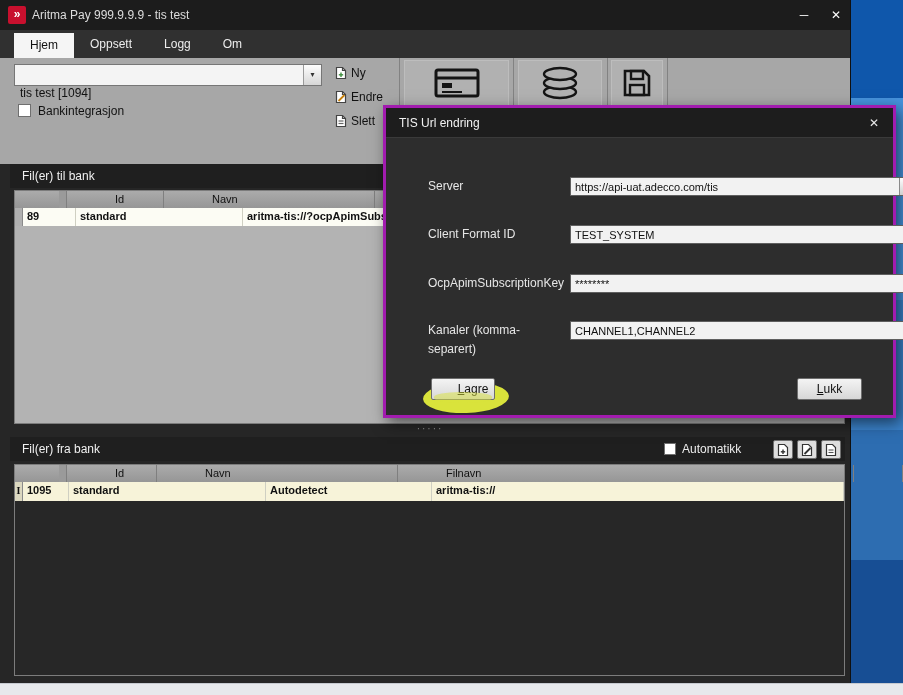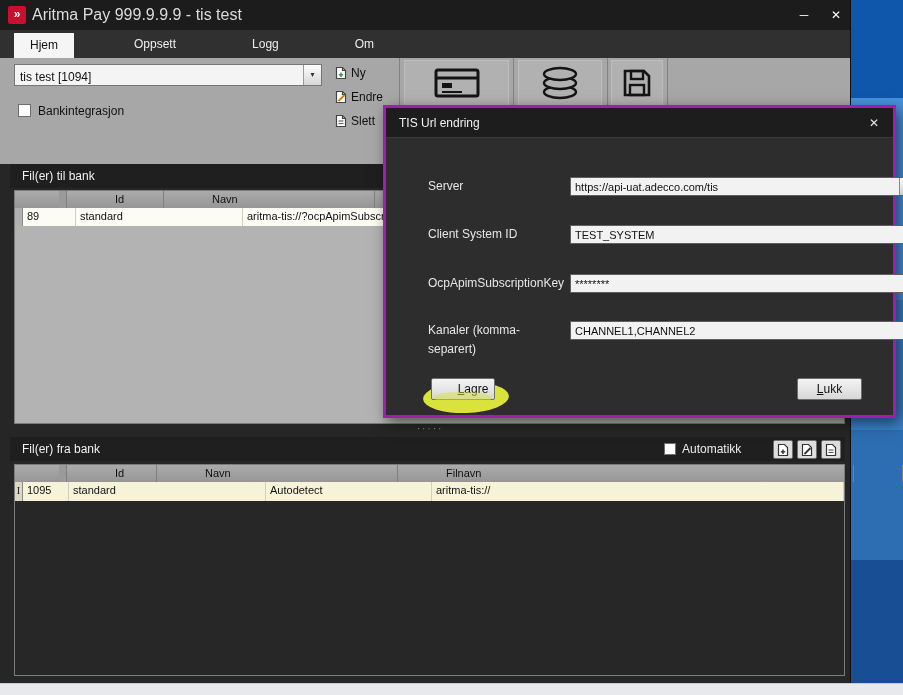--- a/index.html
+++ b/index.html
@@ -15,37 +15,37 @@
   .taskbar { position:absolute; left:0; top:683px; width:903px; height:12px;
     background:#e7e9ec; border-top:1px solid #c6cad0; z-index:40; }
 
   
   .app { position:absolute; left:0; top:0; width:851px; height:683px; background:#262626;
     border-right:1px solid #101010; z-index:10; }
 
   .titlebar { position:absolute; left:0; top:0; width:100%; height:30px; background:#1c1c1c; }
   .app-logo { position:absolute; left:8px; top:6px; width:18px; height:18px; background:#c8102e;
     border-radius:2px; color:#fff; font-weight:bold; font-size:12px; text-align:center; line-height:17px; }
-  .app-title { position:absolute; left:32px; top:0; height:44px; line-height:30px; color:#dcdcdc; font-size:16px; }
+  .app-title { position:absolute; left:32px; top:0; height:44px; line-height:30px; color:#dcdcdc; font-size:12px; }
   .win-btn { position:absolute; top:0; width:26px; height:30px; color:#fff; text-align:center; line-height:30px; font-size:12px; cursor:default; }
   .win-min { left:791px; }
   .win-close { left:823px; }
 
   
   .menubar { position:absolute; left:0; top:30px; width:100%; height:28px; background:#303030;
-    display:flex; align-items:flex-end; padding-left:14px;gap:44px; }
+    display:flex; align-items:flex-end; padding-left:14px; }
   .tab { padding:0 16px; height:28px; line-height:28px; color:#ededed; font-size:12px; }
   .tab.active { background:#f5f5f5; color:#111; height:25px; line-height:25px; }
 
   
   .toolbar { position:absolute; left:0; top:58px; width:100%; height:106px; background:#a7a7a7; }
   .tsep { position:absolute; top:0; width:1px; height:106px; background:rgba(0,0,0,.22); }
   .combo { position:absolute; left:14px; top:6px; width:308px; height:22px; background:#f4f4f4;
     border:1px solid #767676; }
-  .combo .combo-text { position:absolute; left:5px; top:2px; line-height:20px; color:#111; font-size:12px; }
+  .combo .combo-text { position:absolute; left:5px; top:18px; line-height:20px; color:#111; font-size:12px; }
   .combo .combo-arrow { position:absolute; right:0; top:0; width:18px; height:20px;
     background:linear-gradient(#fdfdfd,#d6d6d6); border-left:1px solid #9a9a9a;
     text-align:center; line-height:20px; font-size:8px; color:#333; }
   .checkbox-box { width:13px; height:13px; background:#fff; border:1px solid #6f6f6f; display:inline-block; }
   .chk-bank { position:absolute; left:18px; top:46px; }
   .chk-bank-label { position:absolute; left:38px; top:46px; color:#111; }
   .small-btn { position:absolute; left:335px; height:22px; display:flex; align-items:center; gap:4px; color:#111; }
   .small-btn .lbl { font-size:12px; }
   .big-btn { position:absolute; top:2px; height:46px; display:flex; align-items:center; justify-content:center;
     background:#b1b1b1; border:1px solid #bdbdbd; }
@@ -60,21 +60,21 @@
   .hdr-btn { position:absolute; top:3px; width:20px; height:19px; background:#dedede;
     border:1px solid #6f6f6f; border-radius:2px; display:flex; align-items:center; justify-content:center; }
 
   
   .grid { position:absolute; left:14px; width:831px; border:1px solid #7c7c7c; }
   .grid1 { top:190px; height:234px; background:#b3b3b3; }
   .grid2 { top:464px; height:212px; background:#272727; }
   .g-head { display:flex; height:17px; background:linear-gradient(#ababab,#969696); }
   .g-head .cell { border-right:1px solid #7f7f7f; color:#111; font-size:11px; line-height:16px; padding-left:4px; overflow:hidden; white-space:nowrap;margin-left:44px; }
   .g-row { display:flex; height:18px; }
-  .g-row .cell { border-right:1px solid #cfcfc2; color:#111; font-size:11px; line-height:17px; padding-left:4px; overflow:hidden; white-space:nowrap; }
+  .g-row .cell { border-right:1px solid #cfcfc2; color:#111; font-size:11px; line-height:17px; padding-left:4px; overflow:hidden; white-space:nowrap;font-weight:bold; }
   .row-light { background:#fcfcf4; }
   .row-cream { background:#f7f3d9; }
   .ind { width:8px; padding:0 !important; flex:none; }
   .g-head .ind { background:#9a9a9a; }
   .grid1 .g-row .ind { background:#b0b0b0; border-right:1px solid #8a8a8a; }
   .grid2 .g-row .ind { background:#dcd8c0; border-right:1px solid #8a8a8a; color:#111;
     font-size:10px; line-height:17px; text-align:center; font-family:"Liberation Serif",serif; }
   .c-id1 { width:53px; flex:none; } .c-navn1 { width:167px; flex:none; } .c-fil1 { flex:1; }
   .c-id2 { width:46px; flex:none; } .c-navn2 { width:197px; flex:none; } .c-fil2 { width:412px; flex:none; } .c-fmt2 { flex:1; }
 
@@ -266,21 +266,21 @@
       <span class="dlg-title">TIS Url endring</span>
       <span class="dlg-close">✕</span>
     </div>
 
     <div class="dlg-label f1">Server</div>
     <div class="dlg-field f1 has-arrow">
       <input type="text" readonly="" value="https://api-uat.adecco.com/tis" style="">
       <span class="fld-arrow">▾</span>
     </div>
 
-    <div class="dlg-label f2">Client System ID</div>
+    <div class="dlg-label f2">Client Format ID</div>
     <div class="dlg-field f2">
       <input type="text" value="TEST_SYSTEM" style="">
     </div>
 
     <div class="dlg-label f3">OcpApimSubscriptionKey</div>
     <div class="dlg-field f3">
       <input type="text" value="********" style="">
     </div>
 
     <div class="dlg-label f4">Kanaler (komma-separert)</div>

